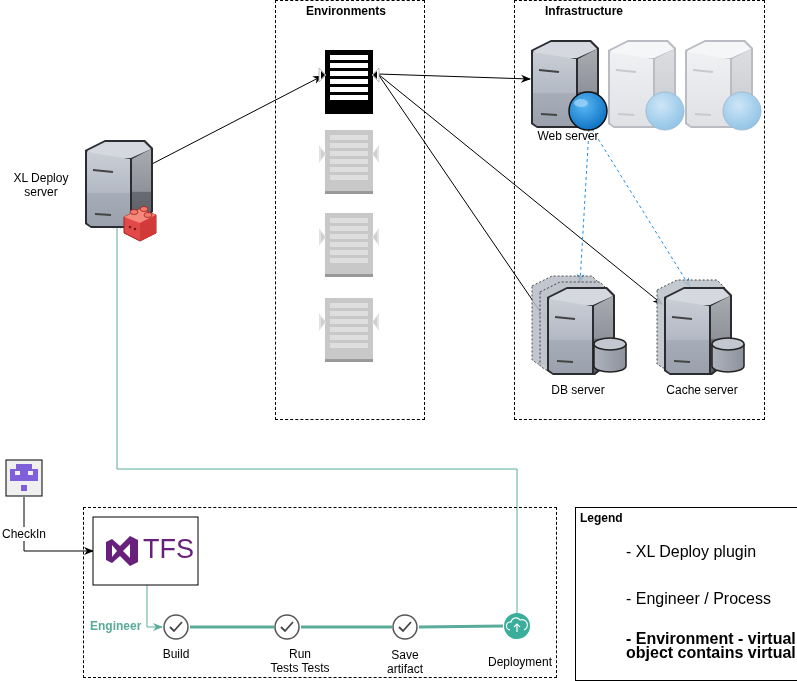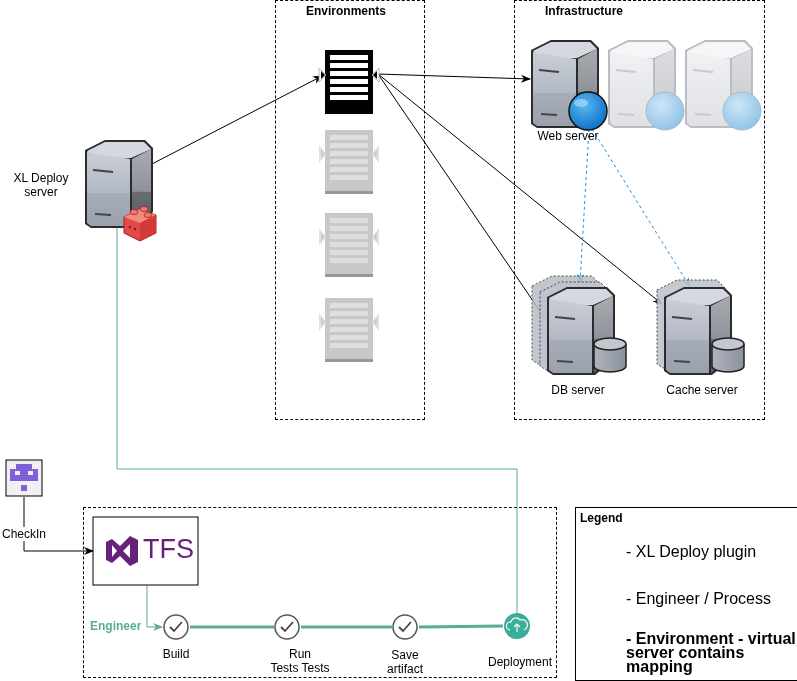--- a/index.html
+++ b/index.html
@@ -295,15 +295,15 @@
 <div class="label" style="left:482px; top:655px; width:76px;">
   <div>Deployment</div>
 </div>
 
 <div class="legend-box" style="left:575px; top:507px; width:224px; height:174px;">
   <span class="abs" style="left:4px; top:3px; font-size:12px; font-weight:bold;">Legend</span>
   <span class="legend-text" style="left:50px; top:37px;">- XL Deploy plugin</span>
   <span class="legend-text" style="left:50px; top:84px;">- Engineer / Process</span>
   <div class="legend-text" style="left:50px; top:124px;font-weight:bold;">
     <div>- Environment - virtual</div>
-    <div>server contains mapping</div>
+    <div>object contains virtual</div>
   </div>
 </div>
 
 </body></html>

